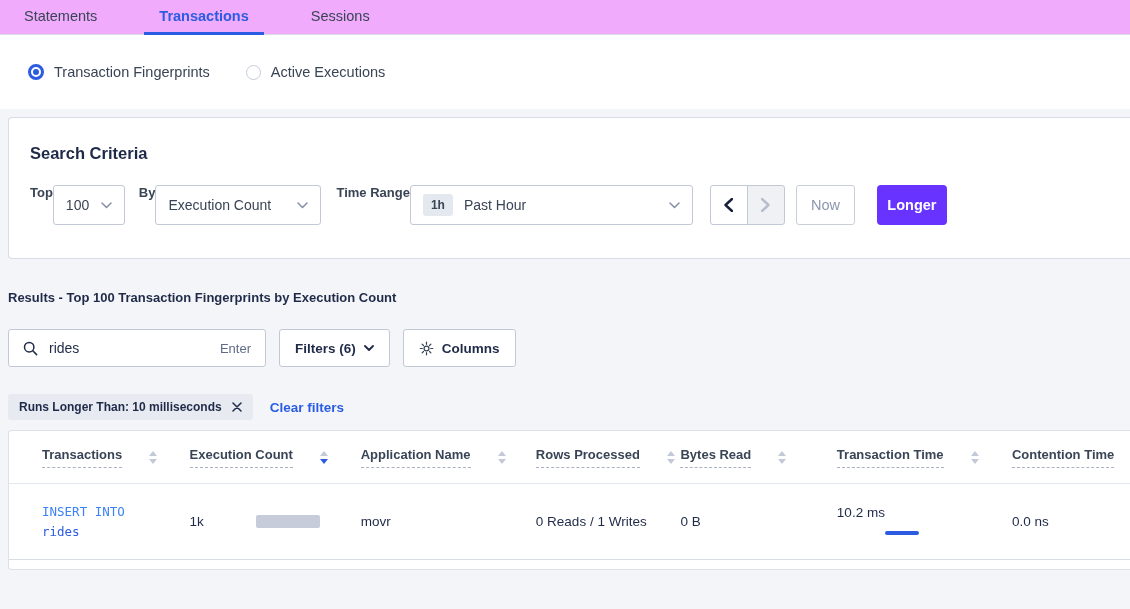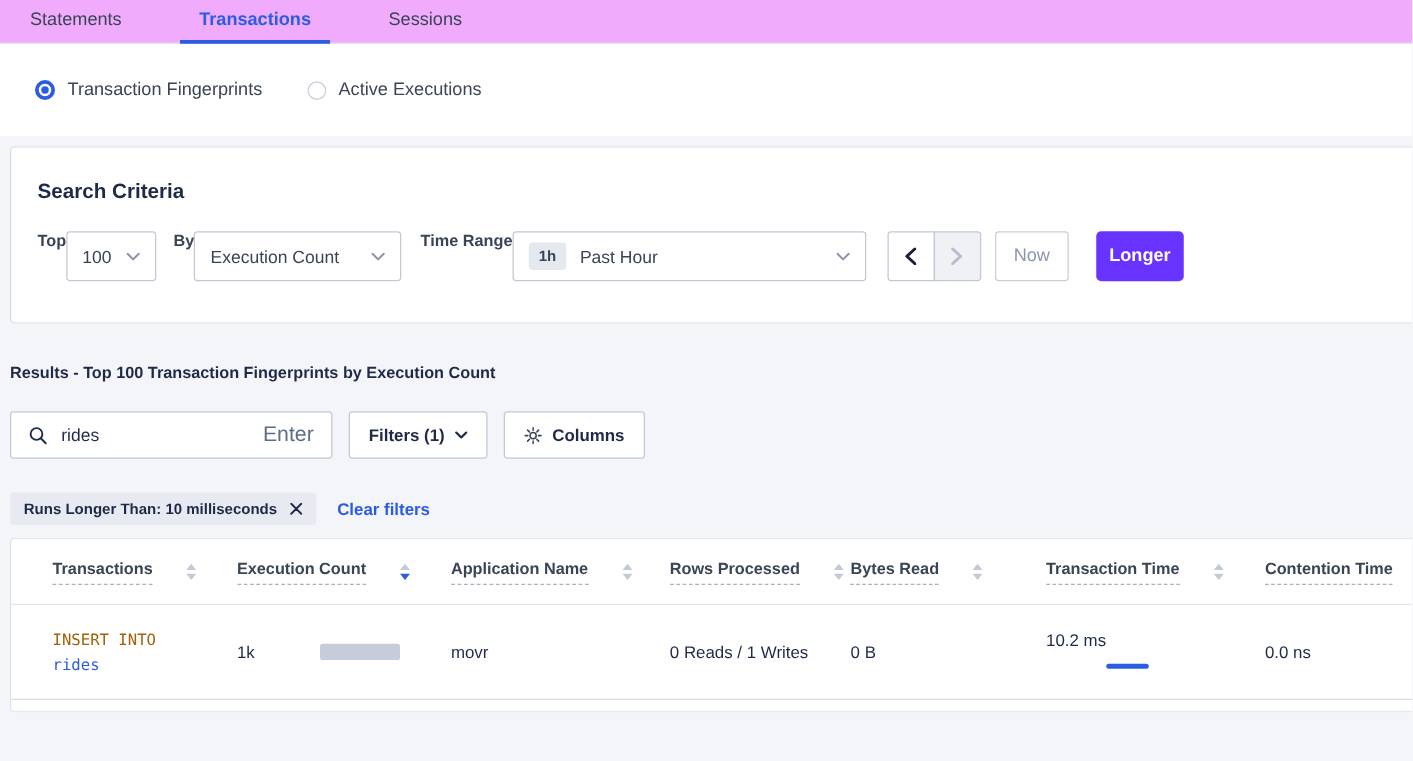--- a/index.html
+++ b/index.html
@@ -55,21 +55,21 @@
   .apply-btn { width:70px; height:40px; margin-left:22px; background:#6933ff; border:none;
                border-radius:4px; color:#fff; font-weight:bold; font-size:14.5px;
                font-family:inherit; cursor:pointer; }
 
   
   .results-heading { margin:31px 0 0 8px; font-size:13px; font-weight:bold; color:#1f2a48; }
   .toolbar { margin:24px 0 0 8px; display:flex; height:38px; }
   .search-box { width:258px; border:1px solid #c2c8d6; border-radius:3px; background:#fff;
                 display:flex; align-items:center; padding:0 14px; cursor:text; }
   .search-value { margin-left:11px; font-size:14px; color:#1f2a48; }
-  .enter-hint { margin-left:auto; font-size:17px; color:#5f6c87; }
+  .enter-hint { margin-left:auto; font-size:13px; color:#5f6c87; }
   .tb-btn { margin-left:13px; padding:0 15px; display:flex; align-items:center; gap:8px;
             font-size:13.5px; font-weight:bold; color:#1f2a48; border:1px solid #c2c8d6;
             border-radius:3px; background:#fff; font-family:inherit; cursor:pointer; }
 
   .chip-row { margin:27px 0 0 8px; display:flex; align-items:center; }
   .chip { background:#e7eaf1; border-radius:3px; height:26px; display:flex;
           align-items:center; padding:0 11px; gap:10px; }
   .chip-text { font-size:12px; font-weight:bold; color:#1f2a48; }
   .chip-x { display:flex; cursor:pointer; }
   .clear-link { margin-left:17px; font-size:13.5px; font-weight:bold; color:#2b5ce2;
@@ -87,21 +87,21 @@
   .tri.up   { border-bottom:5px solid #c3c9d6; }
   .tri.down { border-top:5px solid #c3c9d6; }
   .tri.down.active { border-top-color:#2b5ce2; }
   .c1{width:150px}.c2{width:174px}.c3{width:178px}.c4{width:147px}
   .c5{width:159px}.c6{width:178px}.c7{width:120px}
 
   .trow { display:flex; align-items:center; height:76px; padding-left:33px;
           border-bottom:1px solid #d9dee5; cursor:pointer; }
   .td { font-size:13.5px; color:#1f2a48; }
   .mono { font-family:"DejaVu Sans Mono", monospace; font-size:12.5px; line-height:20px;
-          color:#a16207; }
+          color:#3b82f6; }
   .stmt-link { font-family:"DejaVu Sans Mono", monospace; font-size:12.5px; line-height:20px;
                color:#2b5ce2; cursor:pointer; }
   .td.c2 { display:flex; align-items:center; }
   .count-bar { width:64px; height:13px; background:#c6ccda; border-radius:2px; margin-left:52px; }
   .td.c6 { display:flex; flex-direction:column; gap:6px; }
   .lat-viz { position:relative; width:92px; height:13px; }
   .lat-bar { width:55px; height:13px; background:#c6ccda; border-radius:2px; }
   .lat-line { position:absolute; left:48px; top:5px; width:34px; height:4px;
               background:#2b5ce2; border-radius:2px; }
 </style>
@@ -187,21 +187,21 @@
   <div class="toolbar">
     <div class="search-box">
       <svg width="15" height="15" viewBox="0 0 15 15">
           <circle cx="6.2" cy="6.2" r="4.7" fill="none" stroke="#1f2a48" stroke-width="1.5"></circle>
           <line x1="9.8" y1="9.8" x2="13.6" y2="13.6" stroke="#1f2a48" stroke-width="1.5" stroke-linecap="round"></line>
         </svg>
       <span class="search-value">rides</span>
       <span class="enter-hint">Enter</span>
     </div>
     <button class="tb-btn">
-      <span>Filters (1)</span>
+      <span>Filters (6)</span>
       <svg width="10" height="6" viewBox="0 0 10 6">
           <polyline points="1,1 5,5 9,1" fill="none" stroke="#1f2a48" stroke-width="1.8" stroke-linecap="round" stroke-linejoin="round"></polyline>
         </svg>
     </button>
     <button class="tb-btn">
       <svg width="15" height="15" viewBox="0 0 16 16">
           <circle cx="8" cy="8" r="2.6" fill="none" stroke="#394455" stroke-width="1.3"></circle>
           <path d="M8 1.3v2.2M8 12.5v2.2M1.3 8h2.2M12.5 8h2.2M3.3 3.3l1.5 1.5M11.2 11.2l1.5 1.5M12.7 3.3l-1.5 1.5M4.8 11.2l-1.5 1.5" stroke="#394455" stroke-width="1.3" stroke-linecap="round"></path>
         </svg>
       <span>Columns</span>

